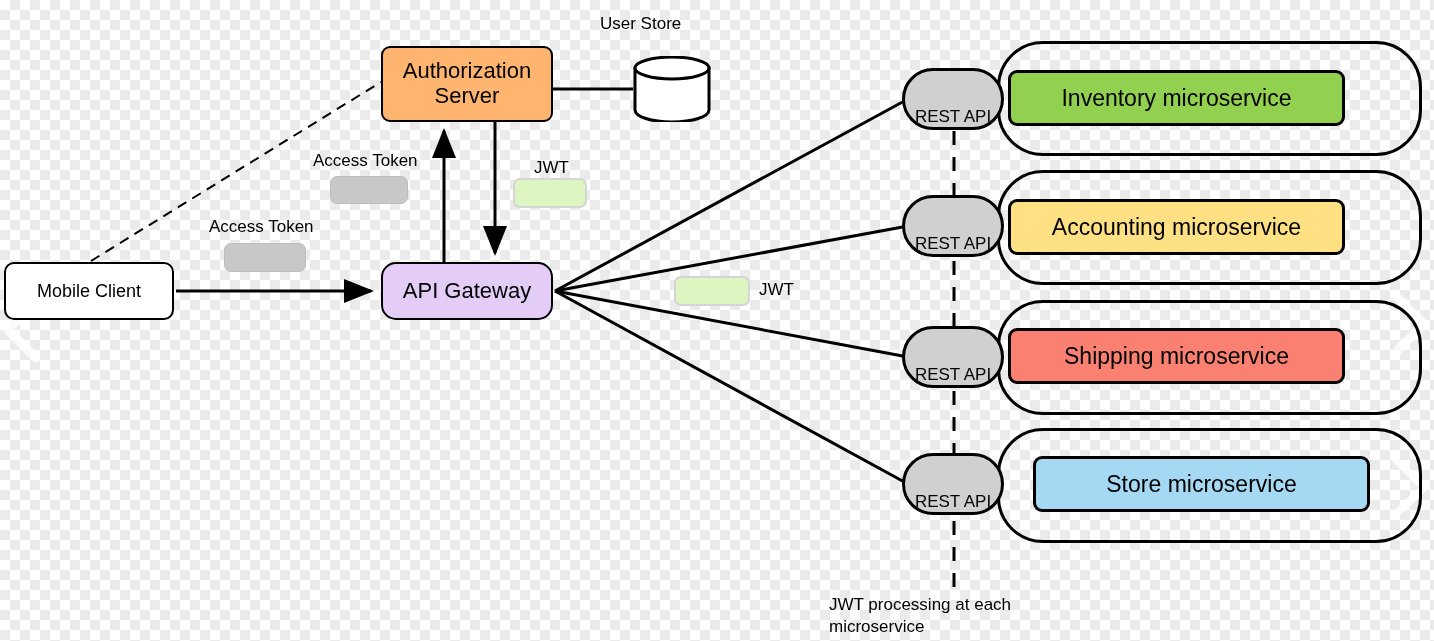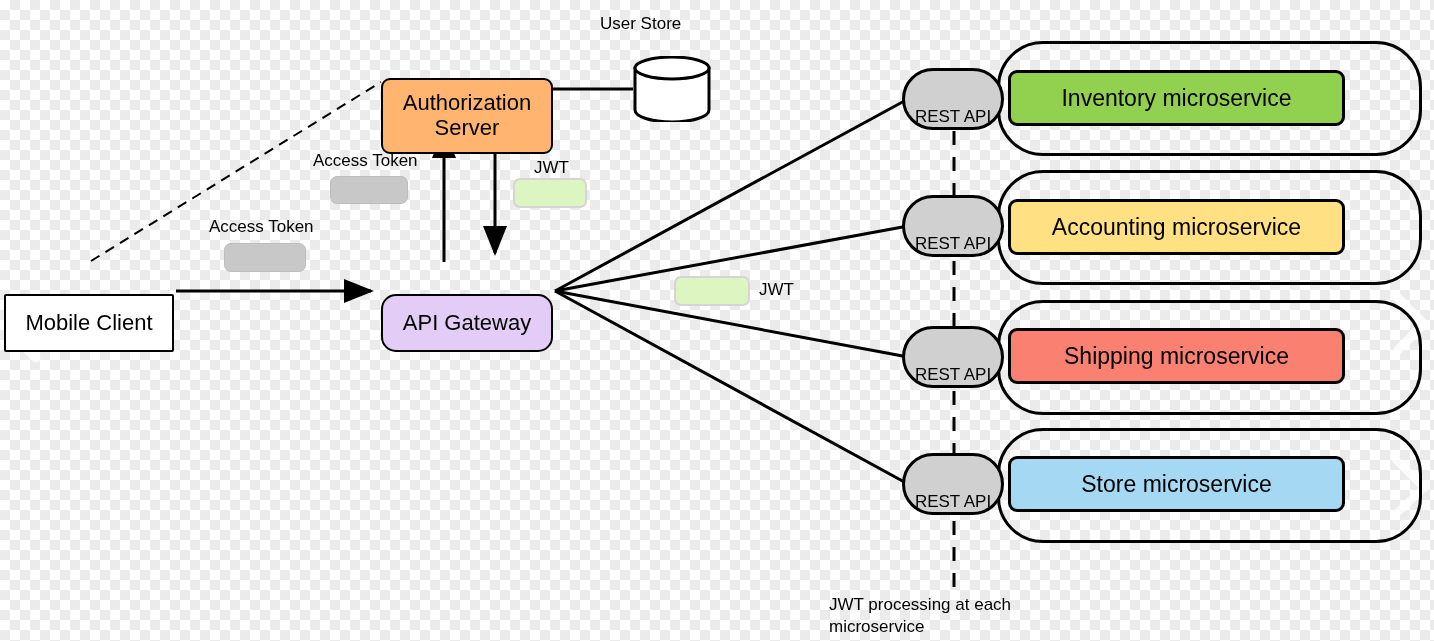--- a/index.html
+++ b/index.html
@@ -31,30 +31,29 @@
   }
   .node {
     position: absolute;
     box-sizing: border-box;
     display: flex;
     align-items: center;
     justify-content: center;
     text-align: center;
     color: #000000;
     line-height: 1.12;
-    margin-top: 32px;
   }
   
   .mobile-client {
     left: 4px; top: 262px;
     width: 170px; height: 58px;
     background: #ffffff;
     border: 2px solid #000000;
-    border-radius: 2px;
-    font-size: 22px;
+    border-radius: 10px;
+    font-size: 18px;
   }
   .auth-server {
     left: 381px; top: 46px;
     width: 172px; height: 76px;
     background: #ffb570;
     border: 2px solid #000000;
     border-radius: 9px;
     font-size: 22px;
     flex-direction: column;
   }
@@ -246,21 +245,21 @@
 
   <div class="svc-outer" style="top:300px;"></div>
   <div class="svc-inner" style="top:328px; background:#fa8072;">
     <span>Shipping microservice</span>
   </div>
   <div class="rest-api" style="top:326px;">
     <span>REST API</span>
   </div>
 
   <div class="svc-outer" style="top:428px;"></div>
-  <div class="svc-inner" style="top:456px; background:#a5d9f3;">
+  <div class="svc-inner" style="top:456px; background:#a5d9f3;margin-left:25px;">
     <span>Store microservice</span>
   </div>
   <div class="rest-api" style="top:453px;">
     <span>REST API</span>
   </div>
 
   <div class="caption">
     <div>JWT processing at each</div>
     <div>microservice</div>
   </div>

